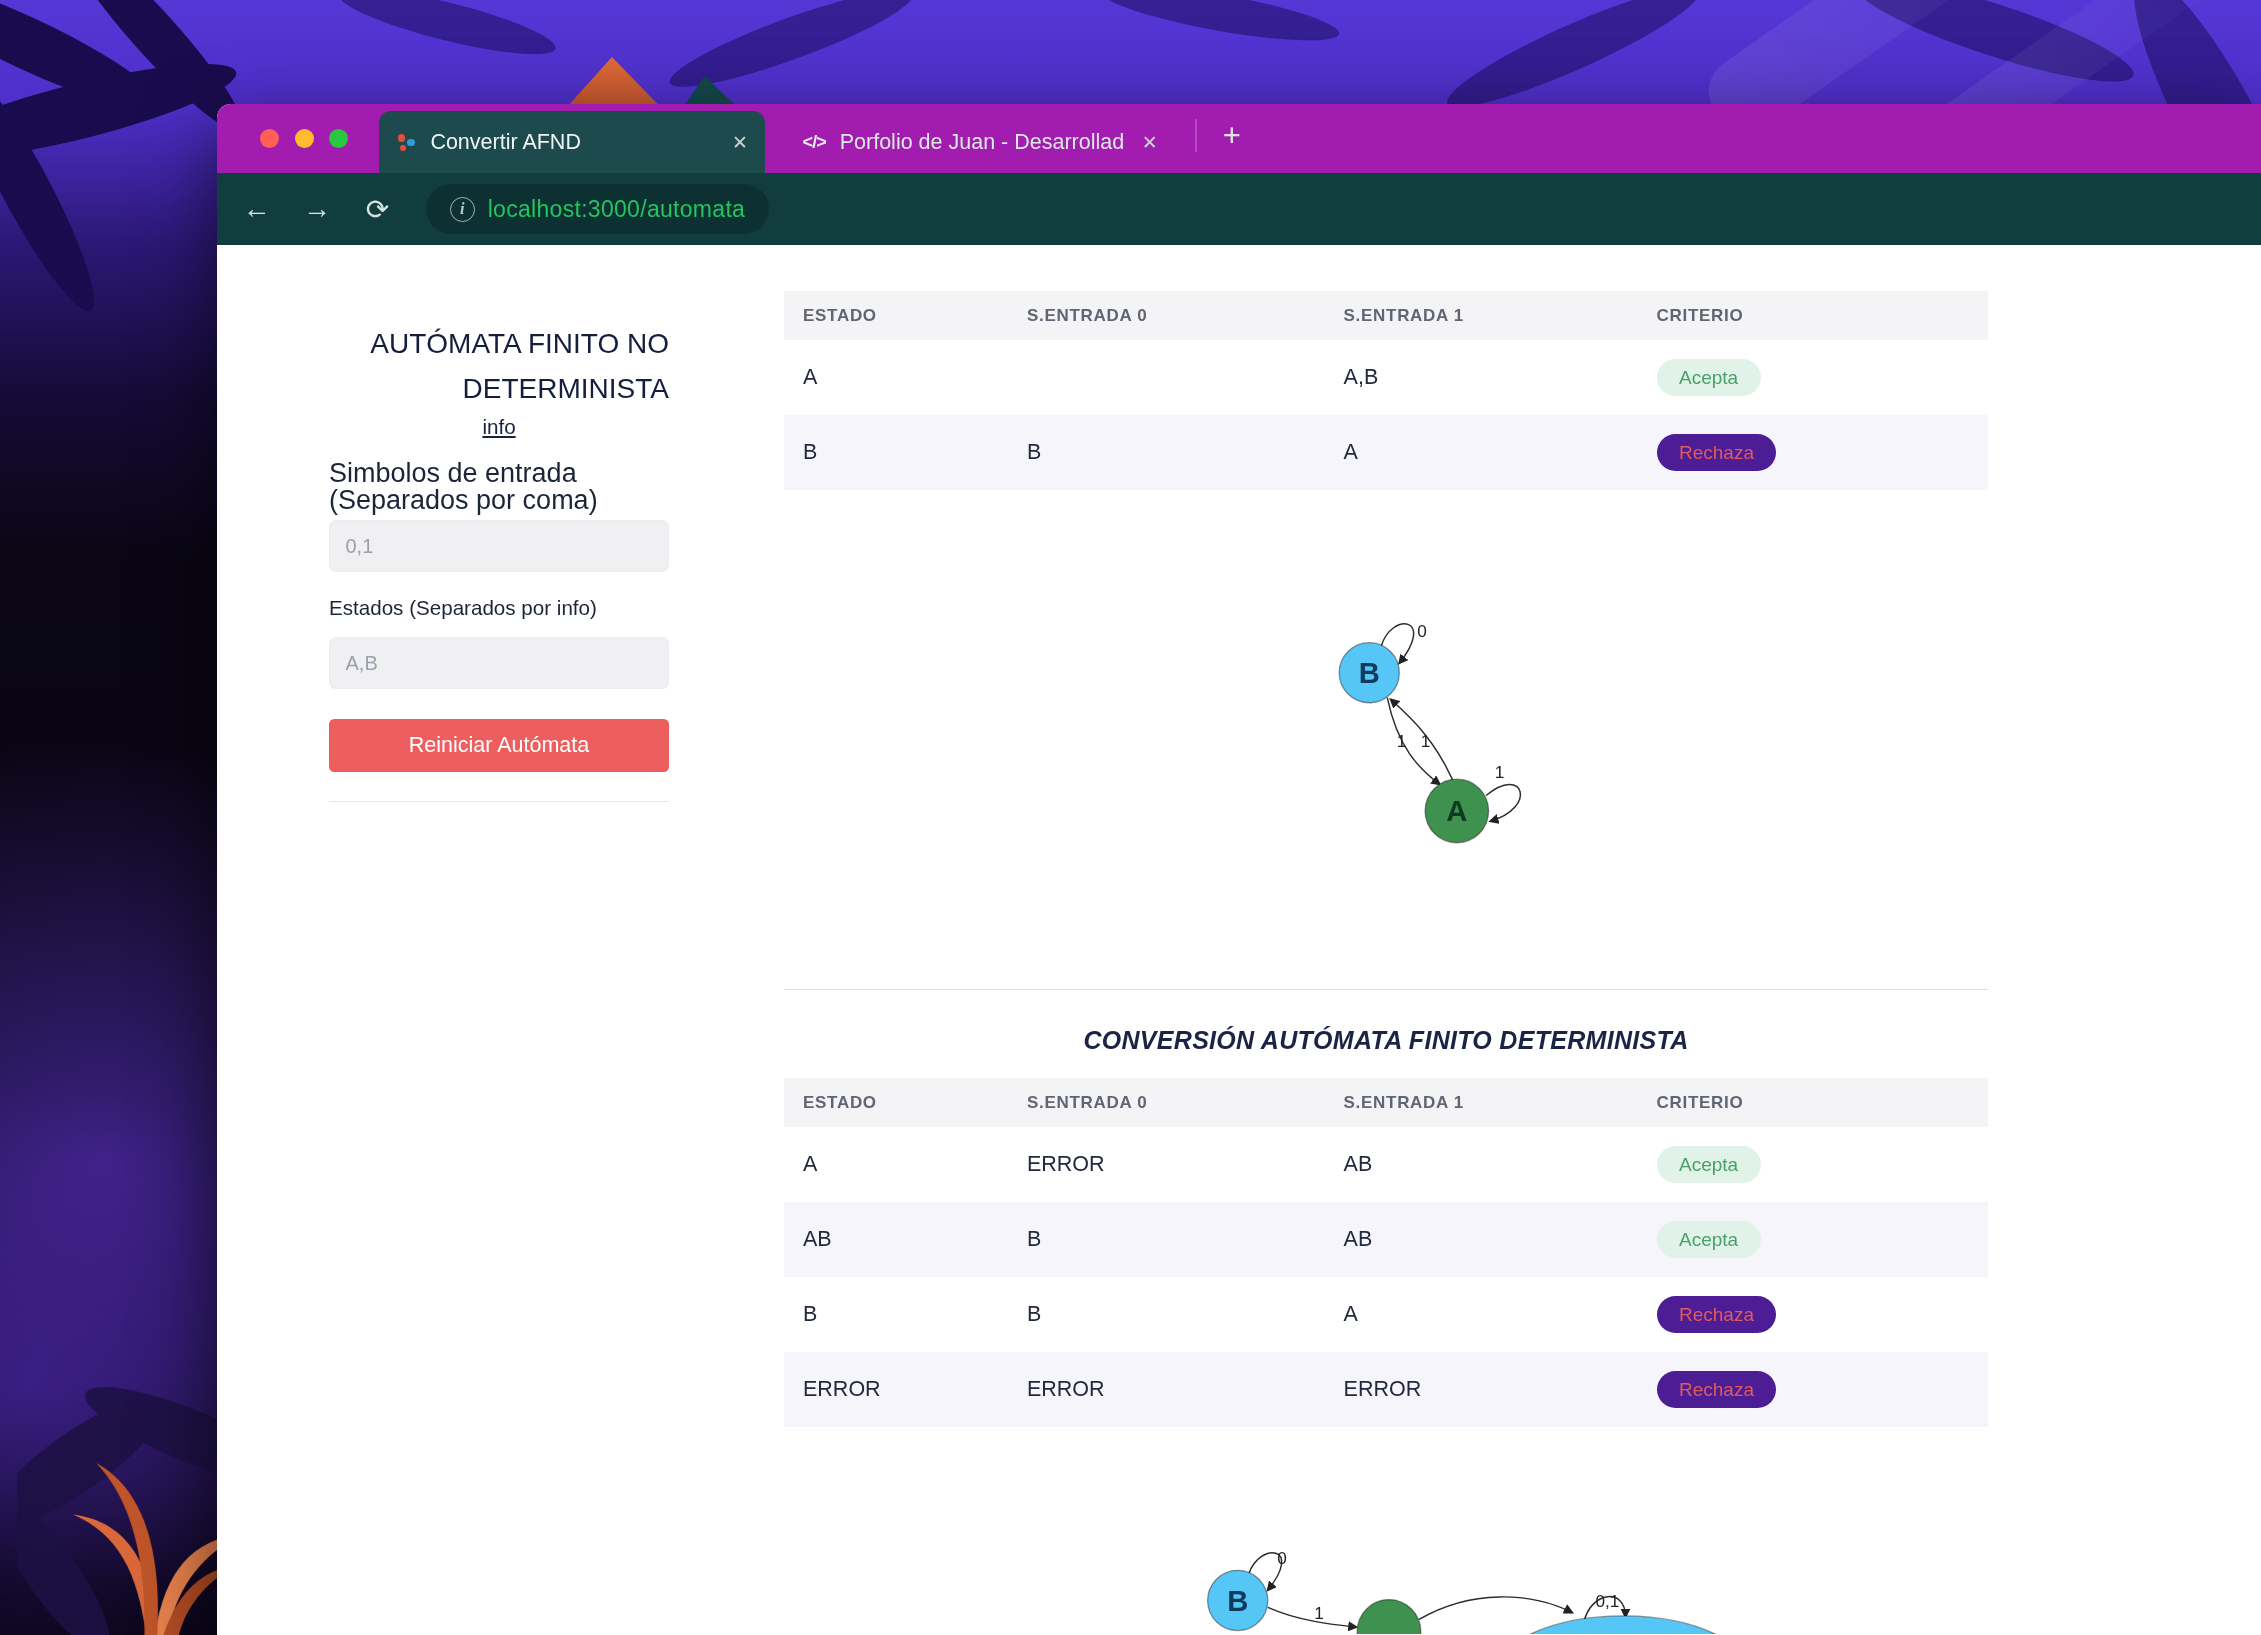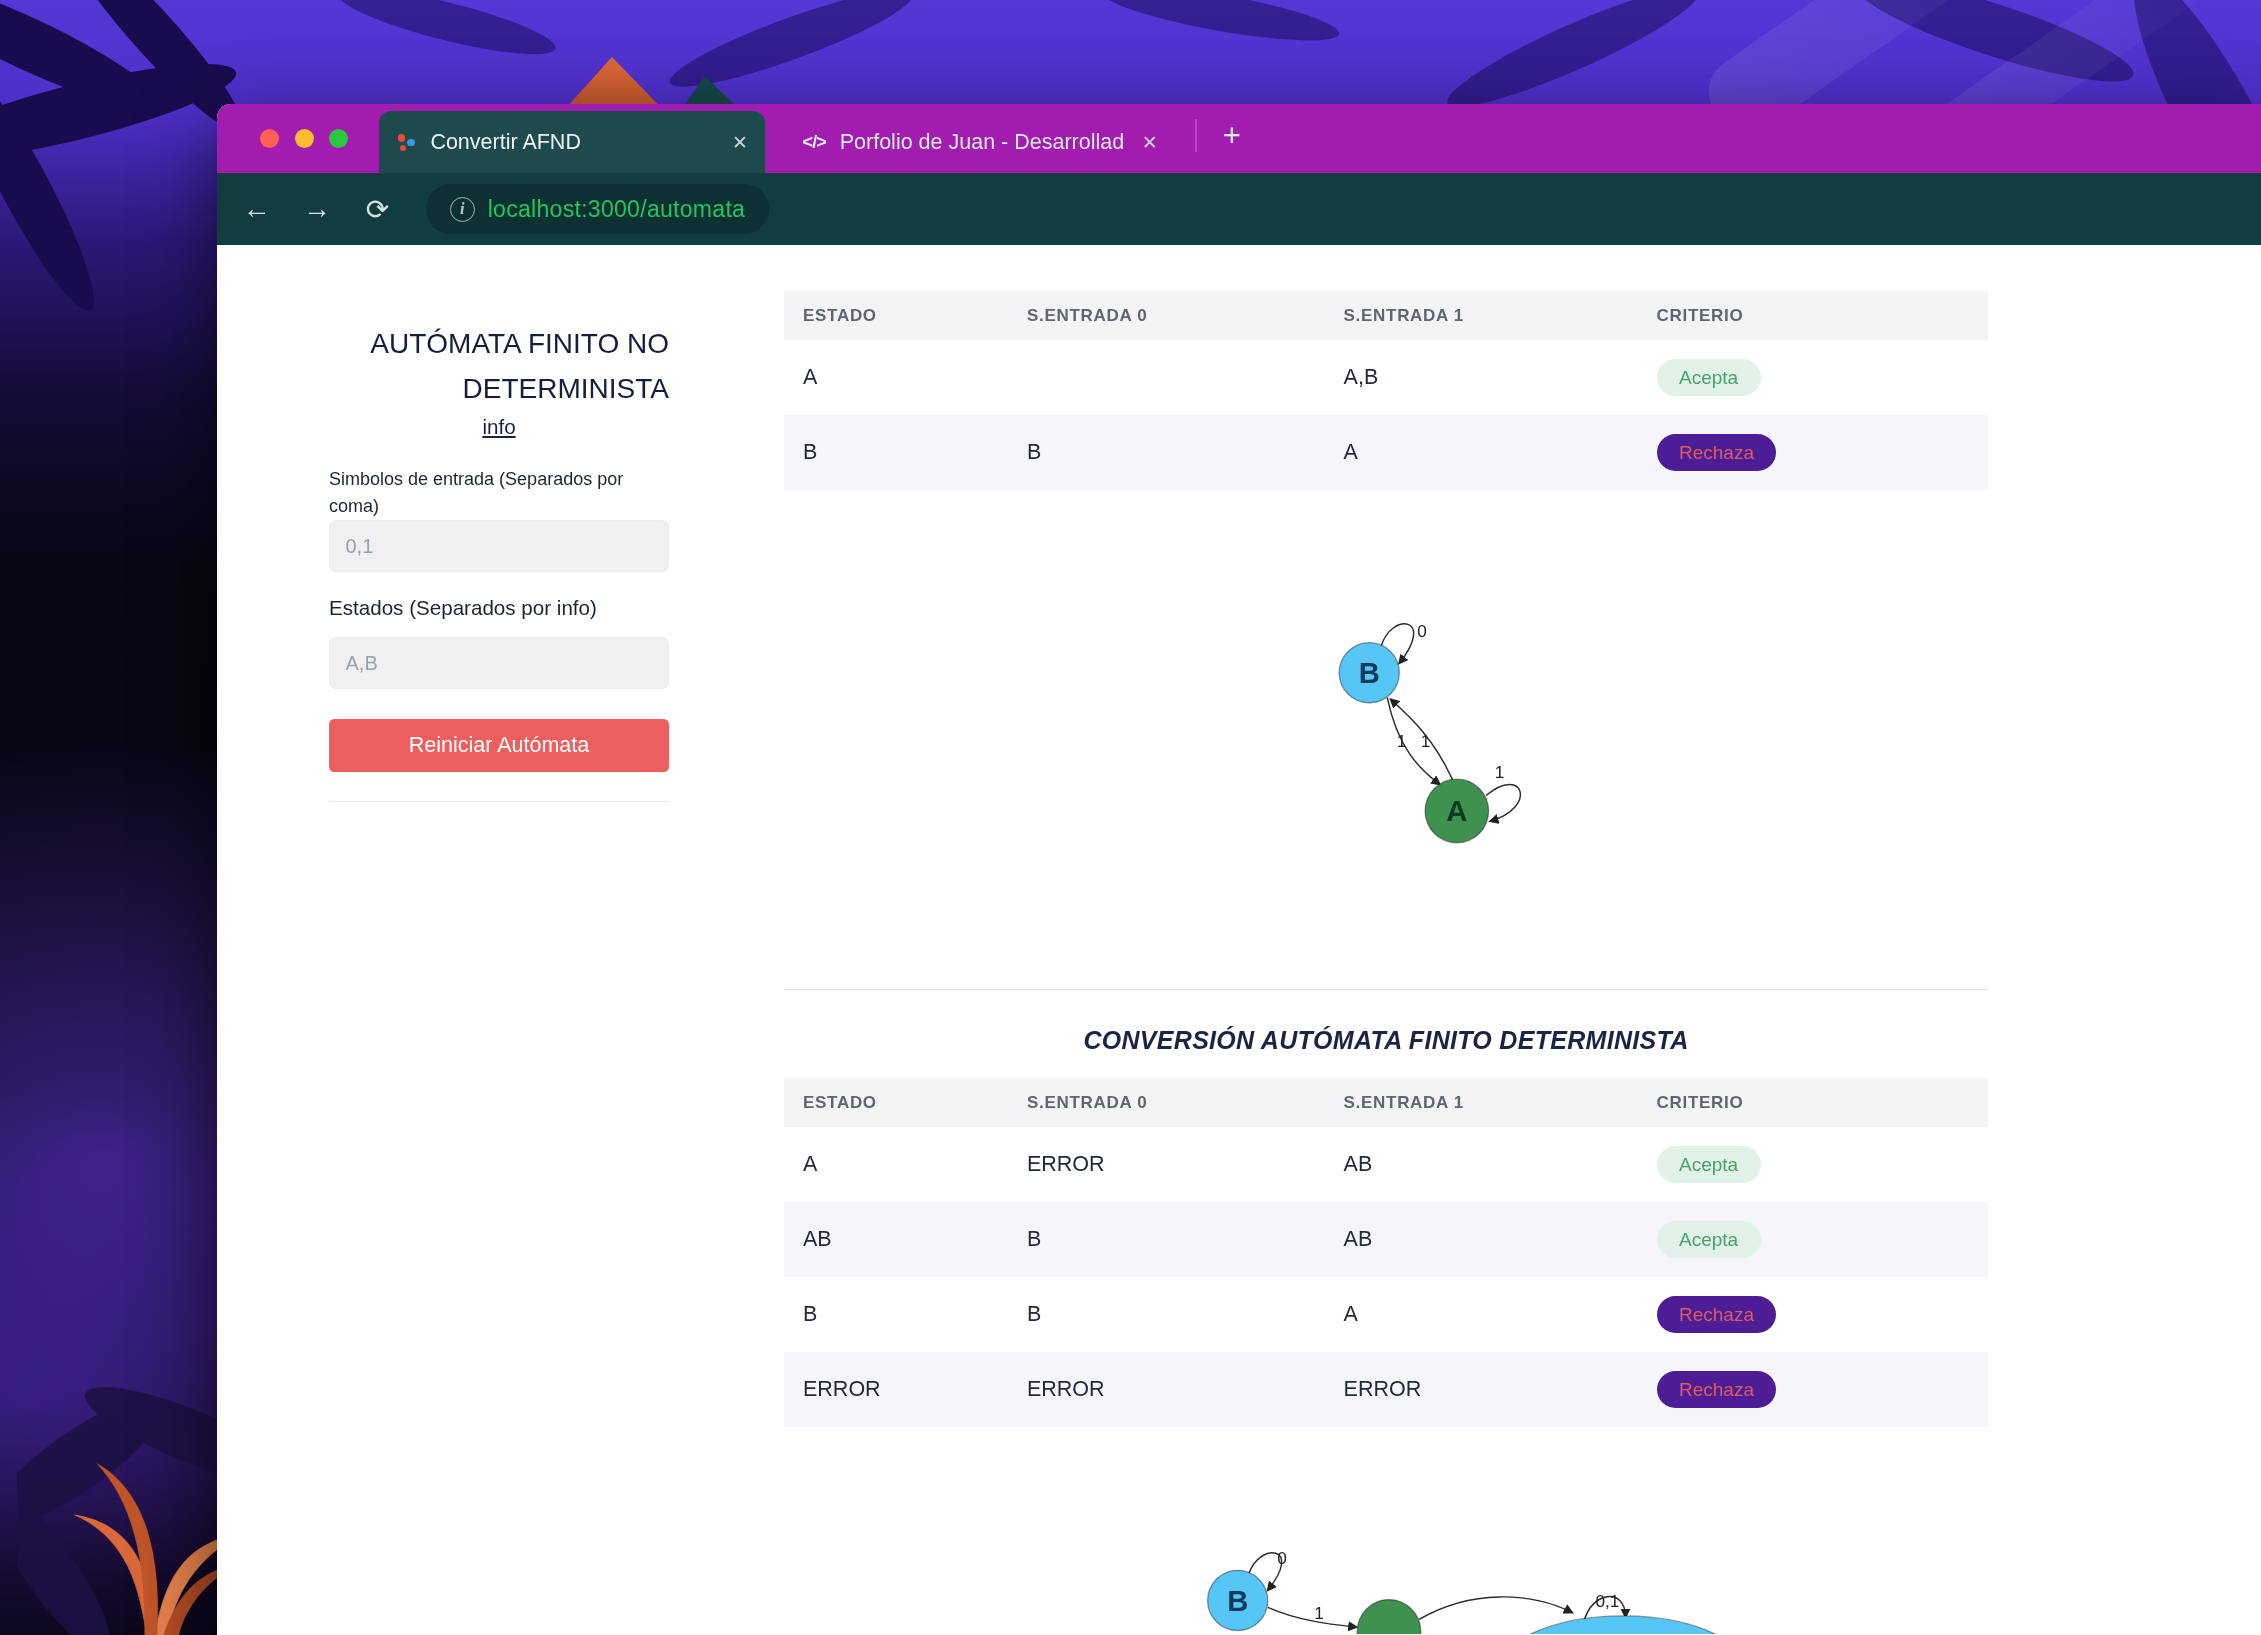--- a/index.html
+++ b/index.html
@@ -39,21 +39,21 @@
   .infoic { width:25px; height:25px; border-radius:50%; border:1.7px solid #9fb5b3; color:#b9cbc9;
     font-size:16.3px; font-style:italic; font-weight:bold; display:flex; align-items:center; justify-content:center; font-family:"Liberation Serif",serif; }
   .urltxt { font-size:23px; color:#22c55e; letter-spacing:0.3px; }
   
   .page { position:relative; background:#ffffff; height:1389px; overflow:hidden; }
   .sidebar { position:absolute; left:112px; top:0; width:340px; }
   .sb-title { position:absolute; top:76px; width:100%; text-align:right; font-size:28px;
     font-weight:normal; color:#151e3d; line-height:45px; }
   .sb-info { position:absolute; top:170px; width:100%; text-align:center; font-size:20.6px;
     color:#18223f; text-decoration:underline; }
-  .sb-label1 { position:absolute; top:221px; width:100%; font-size:18px; color:#1c2538; line-height:27px; }
+  .sb-label1 { position:absolute; top:215px; width:100%; font-size:27px; color:#1c2538; line-height:27px; }
   .sb-input1 { position:absolute; top:275px; }
   .sb-label2 { position:absolute; top:351px; width:100%; font-size:20.6px; color:#1c2538; }
   .sb-input2 { position:absolute; top:392px; }
   .sb-input { width:340px; height:52px; background:#f0f0f3; border:0.9px solid #ececf0;
     border-radius:6.9px; padding:0 15.5px; font-size:20px; color:#333; font-family:inherit; }
   .sb-input::placeholder { color:#9aa1ac; }
   .sb-btn { position:absolute; top:474px; width:340px; height:53px; background:#ed5e5e;
     border:none; border-radius:5.2px; color:#fff; font-size:21.5px; font-family:Liberation Sans, sans-serif; cursor:pointer; }
   .sb-div { position:absolute; top:556px; width:340px; border-top:0.9px solid #e6e6ec; }
   .table { position:absolute; left:567px; width:1204px; }

